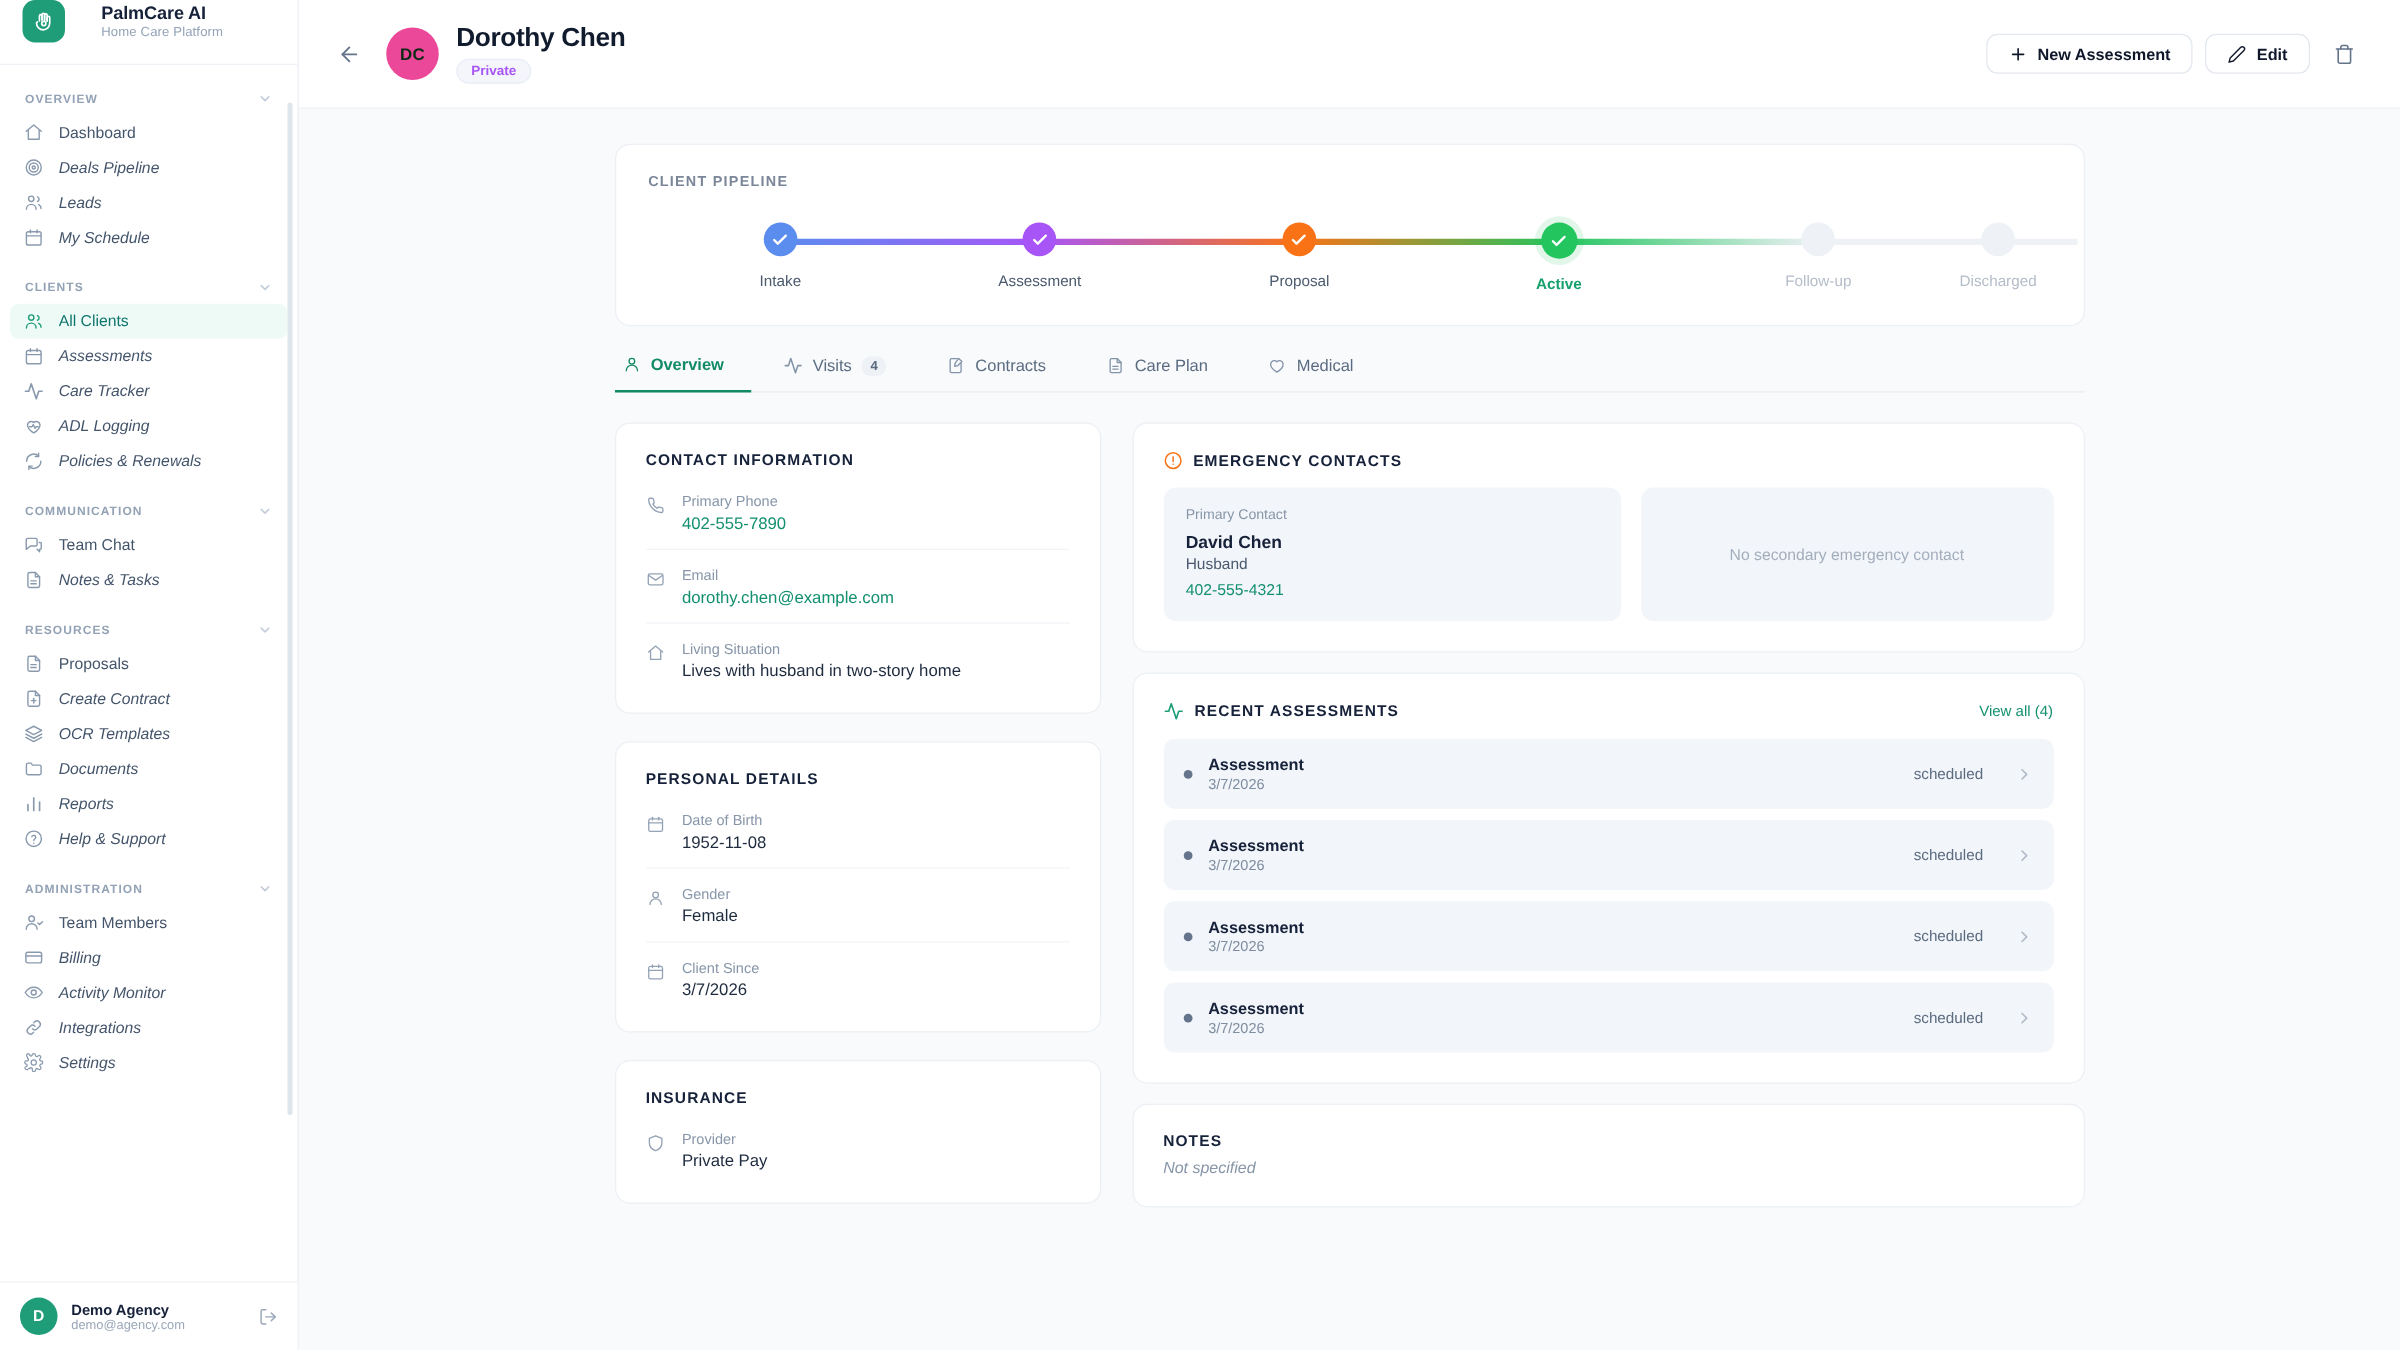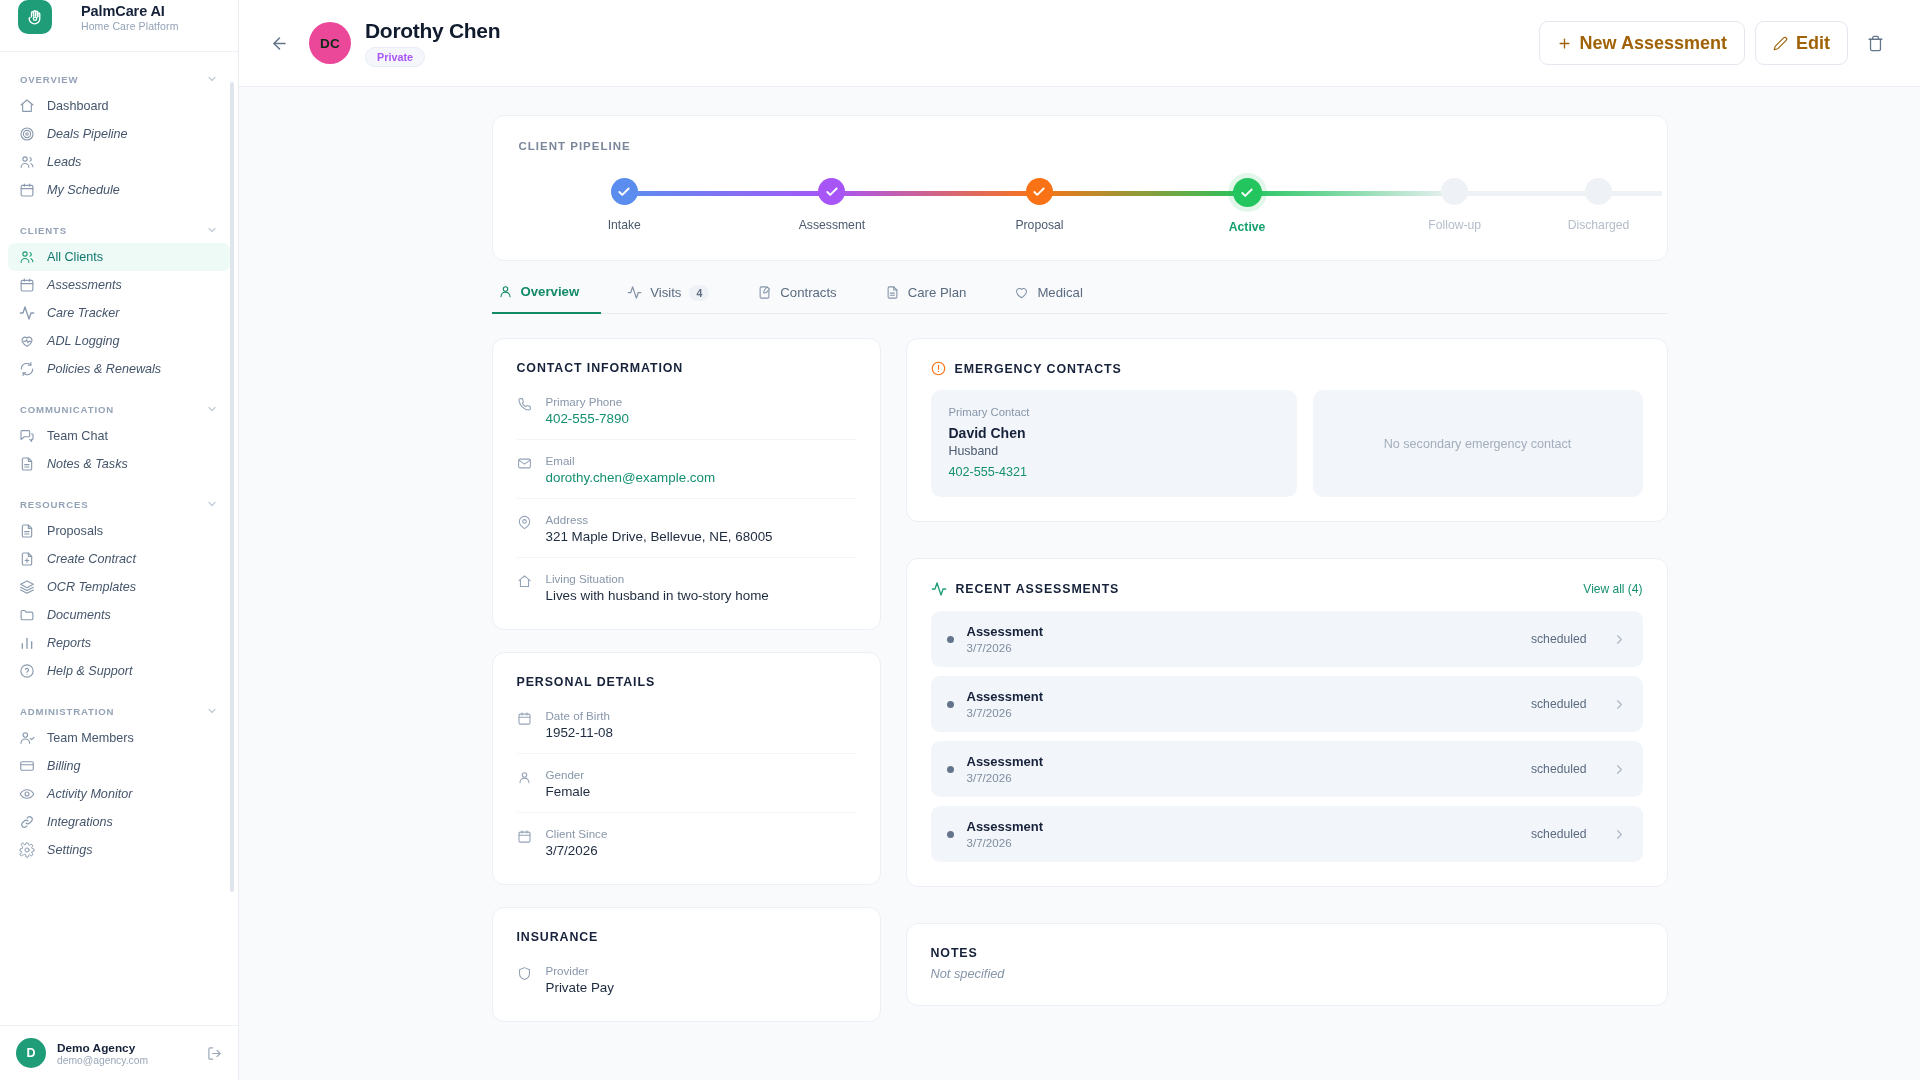--- a/index.html
+++ b/index.html
@@ -117,24 +117,24 @@
   .client-name { font-size: 21px; font-weight: 700; color: #111b2e; letter-spacing: -0.3px; }
   .badge-private {
     align-self: flex-start;
     background: #f4f6fb; border: 1px solid #e8ecf5;
     color: #a855f7; font-size: 10.8px; font-weight: 600;
     padding: 3px 11px; border-radius: 20px;
   }
   .top-actions { margin-left: auto; display: flex; align-items: center; gap: 10px; }
   .btn {
     display: inline-flex; align-items: center; gap: 8px;
-    height: 44px; padding: 0 17px;
+    height: 32px; padding: 0 17px;
     border: 1px solid #e3e8ef; border-radius: 9px;
-    background: #fff; color: #a16207;
-    font-size: 18px; font-weight: 600; cursor: pointer;
+    background: #fff; color: #0f172a;
+    font-size: 13px; font-weight: 600; cursor: pointer;
     font-family: "Liberation Sans", sans-serif;
   }
   .icon-btn {
     width: 34px; height: 34px; display: flex; align-items: center; justify-content: center;
     color: #64748b; cursor: pointer; background: none; border: none;
   }
 
   .content { flex: 1; overflow: hidden; padding: 28px 0 0 0; }
   .content-inner { max-width: 1224px; margin: 0 auto; padding: 0 24px; }
 
@@ -178,21 +178,21 @@
   .tab .ti { color: #8394a8; display: flex; }
   .tab.active { color: #128a66; font-weight: 600; border-bottom: 2px solid #128a66; }
   .tab.active .ti { color: #128a66; }
   .tab-badge {
     background: #eef1f6; color: #5b6b80; font-size: 10.5px;
     padding: 2px 7px; border-radius: 10px; font-weight: 600;
   }
 
   .grid { display: flex; gap: 25px; align-items: flex-start; }
   .col-l { width: 389px; flex: 0 0 389px; display: flex; flex-direction: column; gap: 22px; }
-  .col-r { flex: 1; display: flex; flex-direction: column; gap: 36px; }
+  .col-r { flex: 1; display: flex; flex-direction: column; gap: 16px; }
 
   .card-pad { padding: 22px 24px 24px 24px; }
   .card-title {
     font-size: 12.4px; font-weight: 700; letter-spacing: 0.9px; color: #16213a;
     margin-bottom: 6px; display: flex; align-items: center; gap: 9px;
   }
   .card-title .th { display: flex; }
 
   .field { display: flex; gap: 13px; padding: 14px 0 13px 0; border-bottom: 1px solid #f1f4f8; }
   .field:last-child { border-bottom: none; padding-bottom: 2px; }
@@ -713,32 +713,20 @@
                       </svg>
                     </span>
                     <span class="fb">
                       <span class="flab">Email</span>
                       <span class="fval link">dorothy.chen@example.com</span>
                     </span>
                   </div>
                   <div class="field">
                     <span class="fi">
                       <svg width="15" height="15" viewBox="0 0 24 24" fill="none" stroke="currentColor" stroke-width="1.7" stroke-linecap="round" stroke-linejoin="round">
-                        <path d="M20.3 10.5c0 6-8.3 11.3-8.3 11.3s-8.3-5.3-8.3-11.3a8.3 8.3 0 1 1 16.6 0z"></path>
-                        <circle cx="12" cy="10.3" r="2.9"></circle>
-                      </svg>
-                    </span>
-                    <span class="fb">
-                      <span class="flab">Address</span>
-                      <span class="fval">321 Maple Drive, Bellevue, NE, 68005</span>
-                    </span>
-                  </div>
-                  <div class="field">
-                    <span class="fi">
-                      <svg width="15" height="15" viewBox="0 0 24 24" fill="none" stroke="currentColor" stroke-width="1.7" stroke-linecap="round" stroke-linejoin="round">
                         <path d="M3 10.5 12 3l9 7.5"></path>
                         <path d="M5.5 9.6V20h13V9.6"></path>
                       </svg>
                     </span>
                     <span class="fb">
                       <span class="flab">Living Situation</span>
                       <span class="fval">Lives with husband in two-story home</span>
                     </span>
                   </div>
                 </div>

